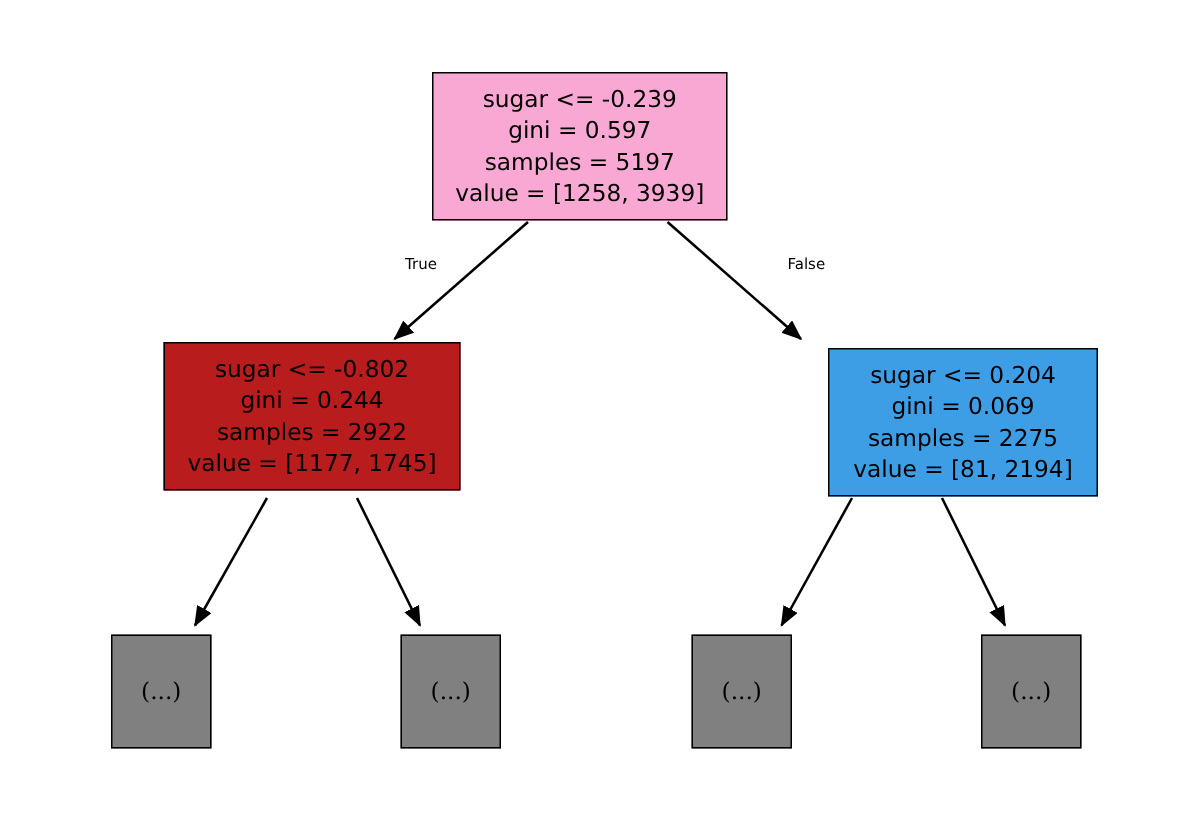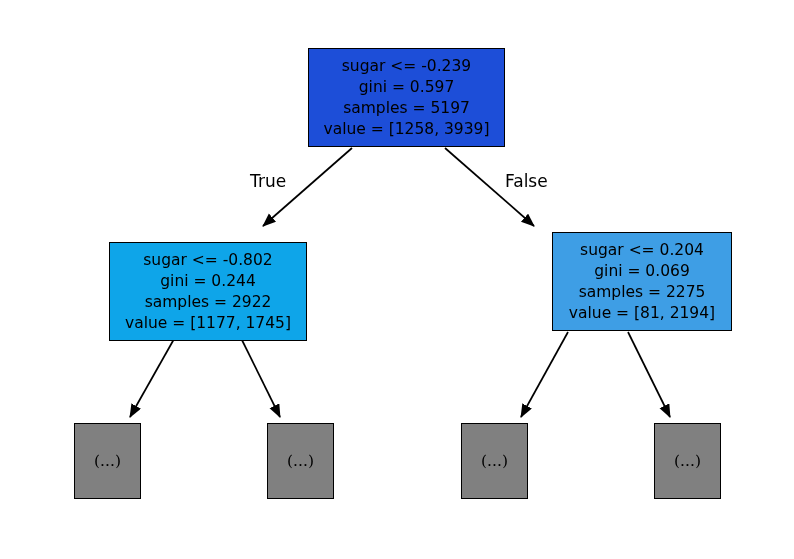--- a/index.html
+++ b/index.html
@@ -48,22 +48,23 @@
     display: flex;
     align-items: center;
     justify-content: center;
     color: #000000;
     font-size: 15.5px;
     font-family: "DejaVu Serif", serif;
   }
   .edge-label {
     position: absolute;
     color: #000000;
-    font-size: 17px;
+    font-size: 10px;
     white-space: nowrap;
+    margin-left: 20px;
   }
 </style>
 </head>
 <body>
 
 <div id="canvas" style="width: 794px; height: 559px; background: rgb(255, 255, 255);">
 
   <svg class="edges" viewBox="0 0 794 559" xmlns="http://www.w3.org/2000/svg">
     <defs>
       <marker id="arrowhead" markerWidth="9" markerHeight="9" refX="7.4" refY="3.2" orient="auto" markerUnits="strokeWidth">
@@ -77,28 +78,28 @@
 
     <line x1="178" y1="332" x2="130" y2="417" stroke="#000000" stroke-width="1.7" marker-end="url(#arrowhead)"></line>
 
     <line x1="238" y1="332" x2="280" y2="417" stroke="#000000" stroke-width="1.7" marker-end="url(#arrowhead)"></line>
 
     <line x1="568" y1="332" x2="521" y2="417" stroke="#000000" stroke-width="1.7" marker-end="url(#arrowhead)"></line>
 
     <line x1="628" y1="332" x2="670" y2="417" stroke="#000000" stroke-width="1.7" marker-end="url(#arrowhead)"></line>
   </svg>
 
-  <div class="node" id="node-root" style="left: 308px; top: 48px; width: 197px; height: 99px; background: #1d4ed8; border-color: rgb(0, 0, 0);">
+  <div class="node" id="node-root" style="left: 288px; top: 48px; width: 197px; height: 99px; background: #f9a8d4; border-color: rgb(0, 0, 0);">
     <span class="line">sugar &lt;= -0.239</span>
     <span class="line">gini = 0.597</span>
     <span class="line">samples = 5197</span>
     <span class="line">value = [1258, 3939]</span>
   </div>
 
-  <div class="node" id="node-left" style="left: 109px; top: 242px; width: 198px; height: 99px; background: #0ea5e9; border-color: rgb(0, 0, 0);">
+  <div class="node" id="node-left" style="left: 109px; top: 228px; width: 198px; height: 99px; background: #b91c1c; border-color: rgb(0, 0, 0);">
     <span class="line">sugar &lt;= -0.802</span>
     <span class="line">gini = 0.244</span>
     <span class="line">samples = 2922</span>
     <span class="line">value = [1177, 1745]</span>
   </div>
 
   <div class="node" id="node-right" style="left: 508px; top: 232px; width: 180px; height: 99px; background: rgb(62, 158, 229); border-color: rgb(0, 0, 0); margin-left: 44px;">
     <span class="line">sugar &lt;= 0.204</span>
     <span class="line">gini = 0.069</span>
     <span class="line">samples = 2275</span>

